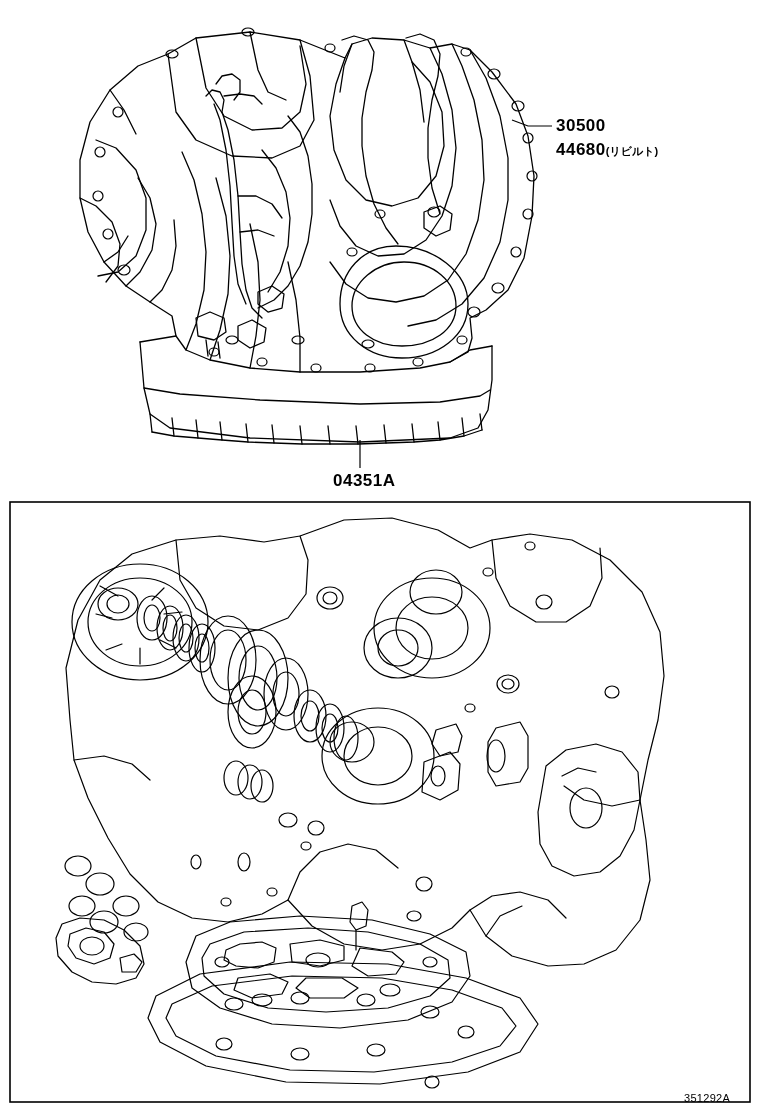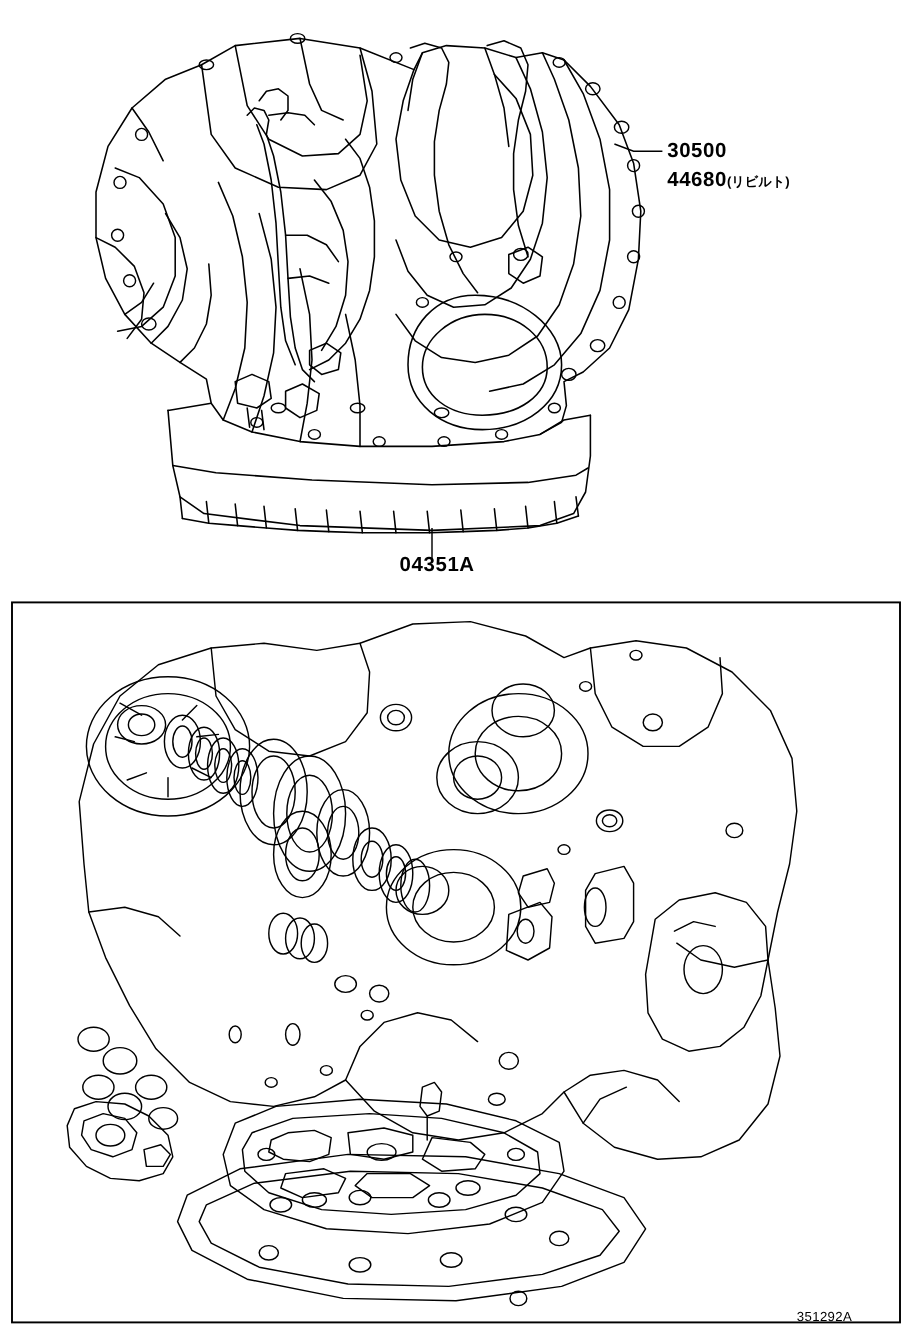--- a/index.html
+++ b/index.html
@@ -50,24 +50,24 @@
   #label-30130 {
     left: 556px;
     top: 140px;
   }
   #label-30130-note {
     display: inline-block;
     vertical-align: baseline;
   }
   #label-04351A {
     left: 333px;
-    top: 461px;
+    top: 471px;
   }
   #label-diagram-id {
-    left: 664px;
+    left: 684px;
     top: 1092px;
     font-size: 11px;
     font-weight: normal;
     letter-spacing: 0.3px;
   }
 </style>
 </head>
 <body>
 
 <div id="page">

